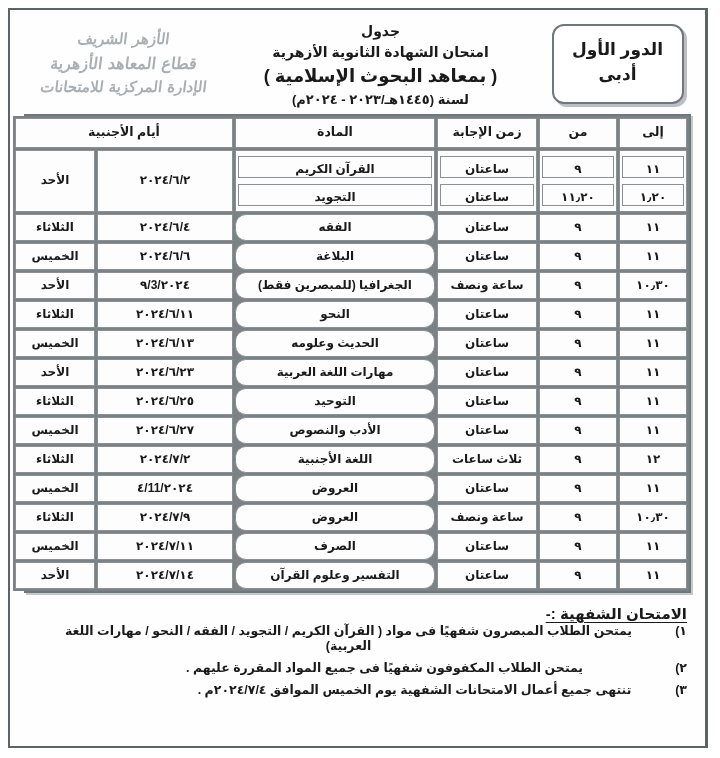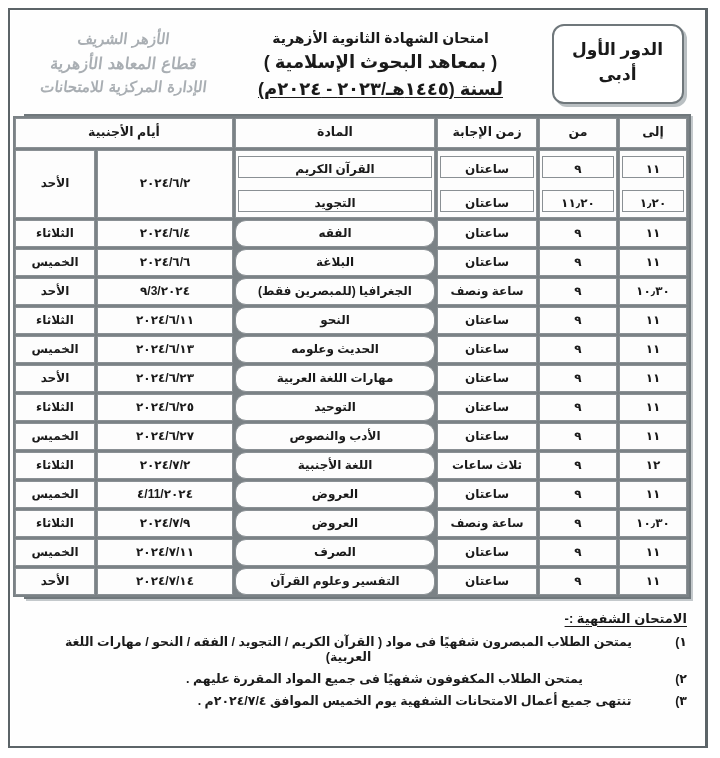--- a/index.html
+++ b/index.html
@@ -74,23 +74,22 @@
   }
   .title-block .t-sub {
     font-size: 14px;
     font-weight: bold;
   }
   .title-block .t-paren {
     font-size: 18px;
     font-weight: bold;
   }
   .title-block .t-year {
-    font-size: 18px;
-    font-weight: bold;
-    text-decoration: underline;
+    font-size: 13px;
+    font-weight: bold;
     text-underline-offset: 2px;
   }
 
   .letterhead {
     width: 215px;
     text-align: center;
     padding-left: 6px;
     padding-top: 4px;
     line-height: 1.55;
     color: #8d949a;
@@ -154,37 +153,36 @@
     border: none;
     background: #7b8286;
   }
   td.inner-split .half {
     background: #fdfdfd;
     border: 1px solid #8a9094;
     padding: 5px 2px;
     height: 22px;
     box-sizing: border-box;
   }
-  td.inner-split .half:first-child { margin-bottom: 12px; }
+  td.inner-split .half:first-child { margin-bottom: 6px; }
   .subj-split .half {
     font-size: 12px;
     font-weight: bold;
   }
 
   
   .notes {
     margin: 12px 18px 0 18px;
     text-align: right;
   }
   .notes-title {
-    font-size: 13px;
+    font-size: 15px;
     font-weight: bold;
     text-decoration: underline;
     text-underline-offset: 3px;
-    margin-bottom: 8px;
   }
   .note-row {
     display: flex;
     flex-direction: row;
     align-items: baseline;
     justify-content: flex-start;
     margin-bottom: 7px;
     font-size: 12.5px;
     font-weight: bold;
   }
@@ -211,20 +209,21 @@
   <div class="header">
 
     <div class="badge-wrap">
       <div class="badge">
         <div>الدور الأول</div>
         <div>أدبى</div>
       </div>
     </div>
 
     <div class="title-block">
+      <div class="t-main">جدول</div>
       <div class="t-sub">امتحان الشهادة الثانوية الأزهرية</div>
       <div class="t-paren">( بمعاهد البحوث الإسلامية )</div>
       <div class="t-year">لسنة (١٤٤٥هـ/٢٠٢٣ - ٢٠٢٤م)</div>
     </div>
 
     <div class="letterhead">
       <div class="lh1">الأزهر الشريف</div>
       <div class="lh2">قطاع المعاهد الأزهرية</div>
       <div class="lh3">الإدارة المركزية للامتحانات</div>
     </div>

